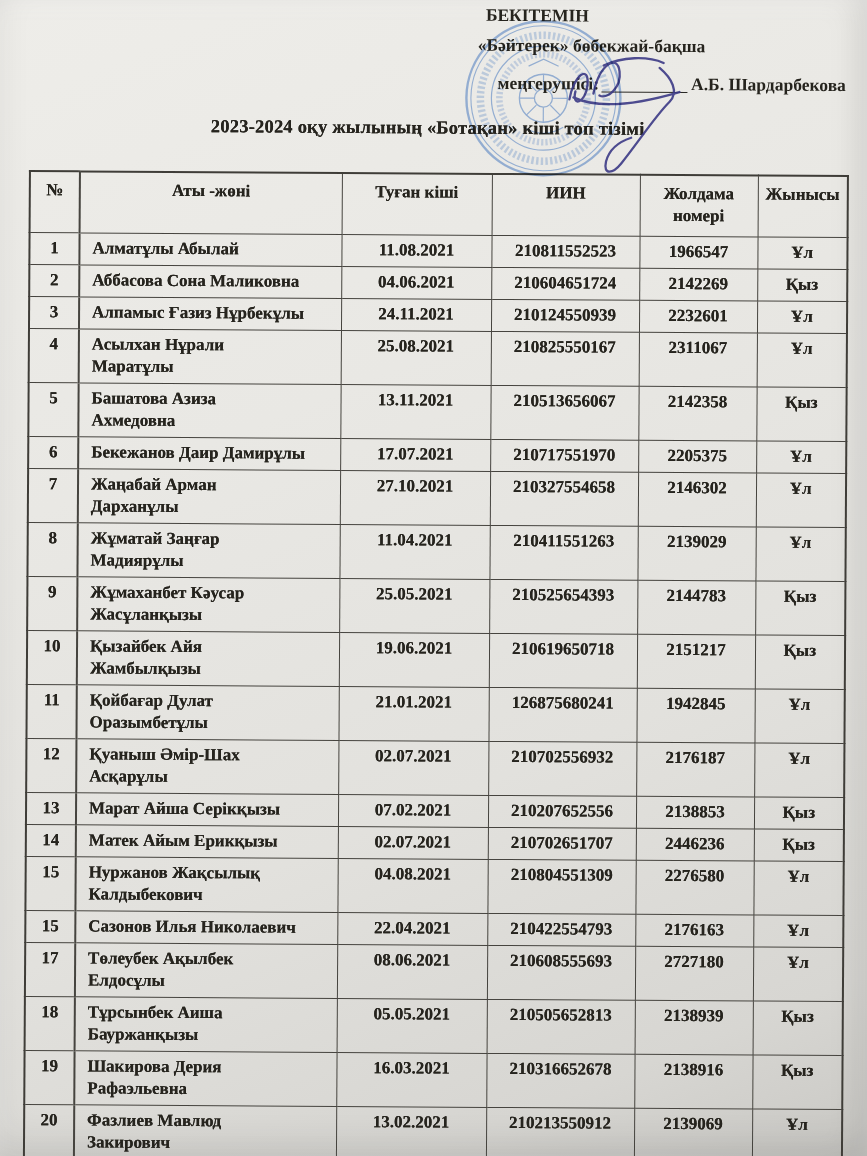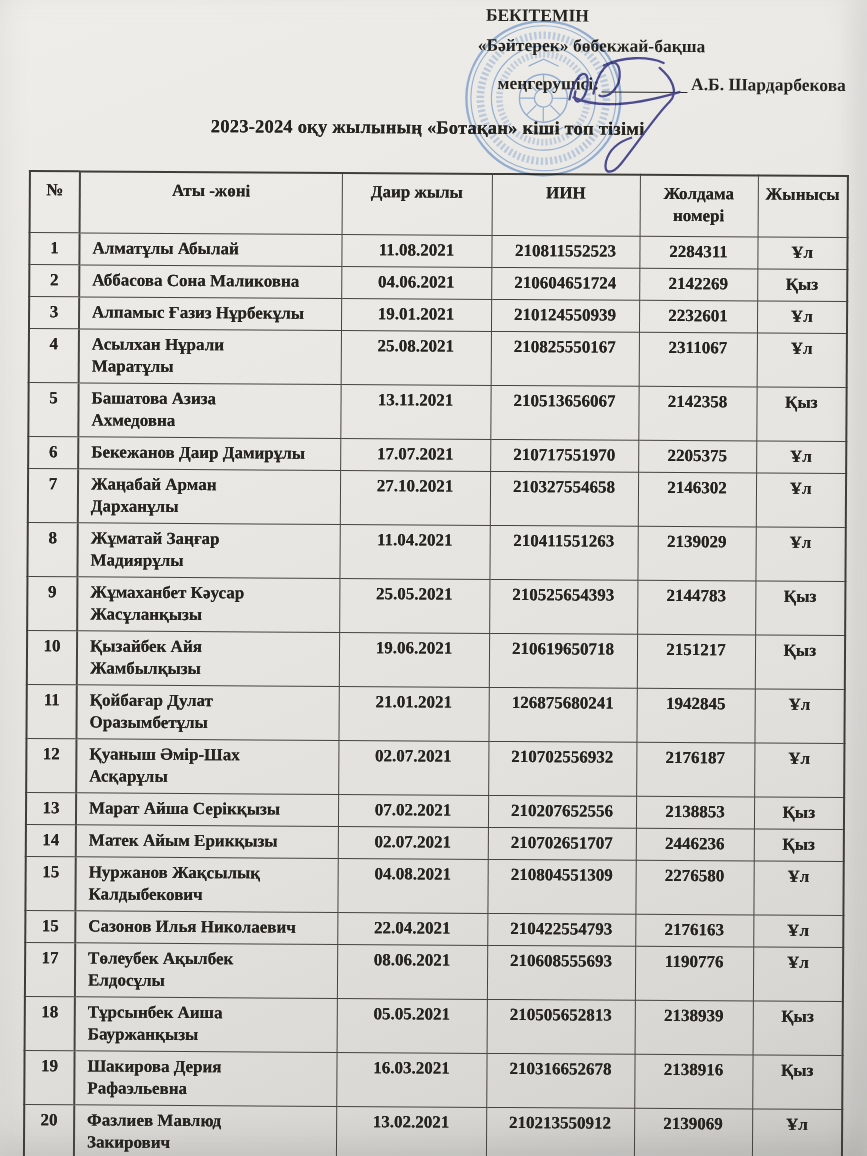--- a/index.html
+++ b/index.html
@@ -98,47 +98,47 @@
         <col style="width:262px">
         <col style="width:150px">
       <col style="width:148px">
         <col style="width:118px">
         <col style="width:90px">
     </colgroup>
     <thead>
       <tr>
         <th class="h-num">№</th>
         <th>Аты -жөні</th>
-        <th>Даир жылы</th>
+        <th>Туған кіші</th>
         <th>ИИН</th>
         <th>Жолдама номері</th>
         <th>Жынысы</th>
       </tr>
     </thead>
     <tbody>
         <tr>
     <td class="c-num">1</td>
     <td class="c-name">Алматұлы Абылай</td>
     <td class="c-dob">11.08.2021</td>
     <td class="c-iin">210811552523</td>
-    <td class="c-ref">2284311</td>
+    <td class="c-ref">1966547</td>
     <td class="c-gender">Ұл</td>
   </tr>
         <tr>
     <td class="c-num">2</td>
     <td class="c-name">Аббасова Сона Маликовна</td>
     <td class="c-dob">04.06.2021</td>
     <td class="c-iin">210604651724</td>
     <td class="c-ref">2142269</td>
     <td class="c-gender">Қыз</td>
   </tr>
         <tr>
     <td class="c-num">3</td>
     <td class="c-name">Алпамыс Ғазиз Нұрбекұлы</td>
-    <td class="c-dob">19.01.2021</td>
+    <td class="c-dob">24.11.2021</td>
     <td class="c-iin">210124550939</td>
     <td class="c-ref">2232601</td>
     <td class="c-gender">Ұл</td>
   </tr>
         <tr>
     <td class="c-num">4</td>
     <td class="c-name">Асылхан Нұрали
 Маратұлы</td>
     <td class="c-dob">25.08.2021</td>
     <td class="c-iin">210825550167</td>
@@ -248,21 +248,21 @@
     <td class="c-iin">210422554793</td>
     <td class="c-ref">2176163</td>
     <td class="c-gender">Ұл</td>
   </tr>
         <tr>
     <td class="c-num">17</td>
     <td class="c-name">Төлеубек Ақылбек
 Елдосұлы</td>
     <td class="c-dob">08.06.2021</td>
     <td class="c-iin">210608555693</td>
-    <td class="c-ref">1190776</td>
+    <td class="c-ref">2727180</td>
     <td class="c-gender">Ұл</td>
   </tr>
         <tr>
     <td class="c-num">18</td>
     <td class="c-name">Тұрсынбек Аиша
 Бауржанқызы</td>
     <td class="c-dob">05.05.2021</td>
     <td class="c-iin">210505652813</td>
     <td class="c-ref">2138939</td>
     <td class="c-gender">Қыз</td>

